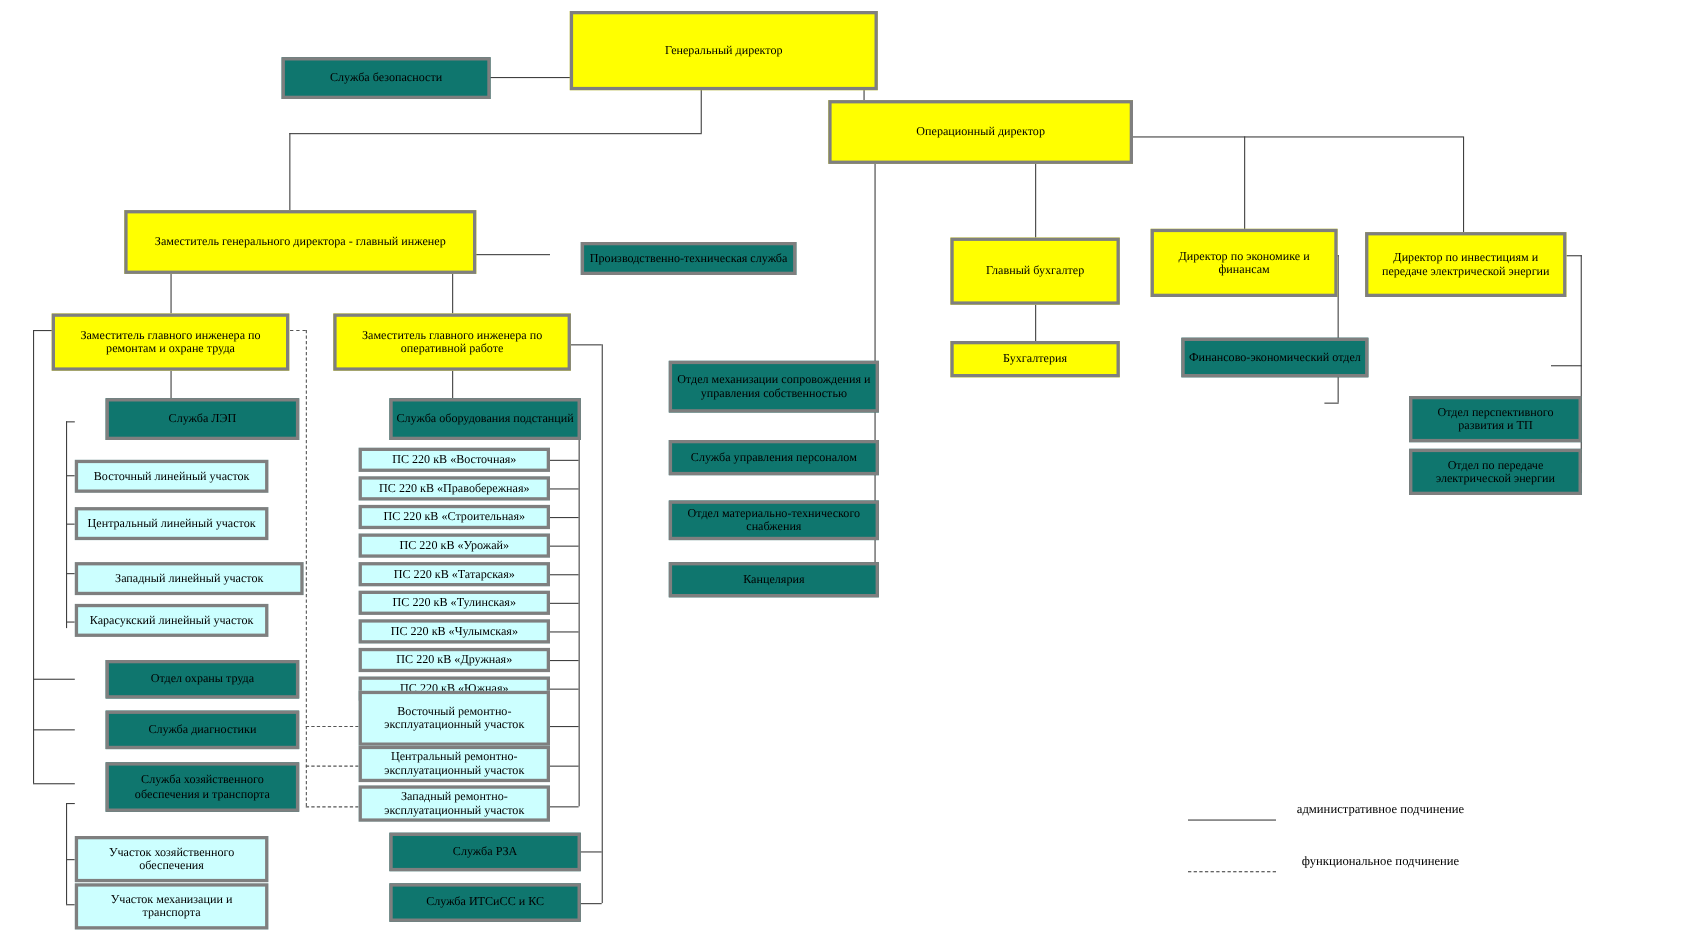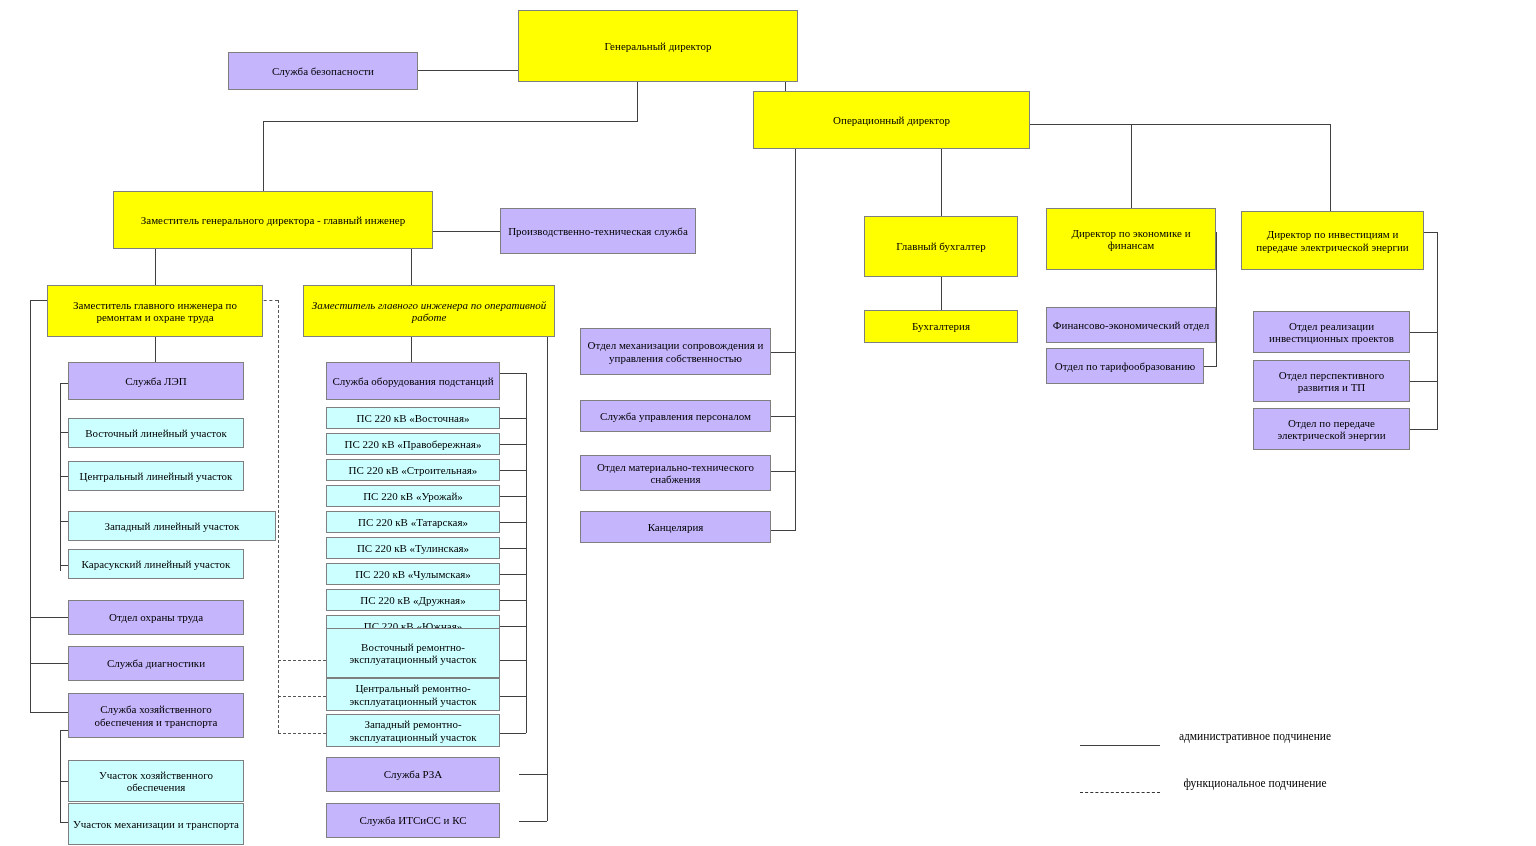--- a/index.html
+++ b/index.html
@@ -1,22 +1,22 @@
 <!DOCTYPE html>
 <html><head>
 <meta charset="utf-8">
 <style>
   html,body{margin:0;padding:0;background:#ffffff;}
   body{font-family:"Liberation Serif","DejaVu Serif",serif;}
   #canvas{position:relative;width:1536px;height:846px;background:#fff;overflow:hidden;}
-  .node{position:absolute;box-sizing:border-box;border:1px solid #be185d;
+  .node{position:absolute;box-sizing:border-box;border:3px solid #be185d;
         display:flex;align-items:center;justify-content:center;text-align:center;
         font-size:11px;line-height:1.12;color:#000;padding:1px 3px;z-index:5;}
   .yellow{background:#ffff00;border-color:#7f7f7f;}
-  .orange{background:#c4b5fd;border-color:#7f7f7f;}
+  .orange{background:#0f766e;border-color:#7f7f7f;margin-left:28px;}
   .cyan{background:#ccffff;border-color:#7f7f7f;}
   .ln{position:absolute;background:#404040;z-index:1;}
   .ln.h{height:1px;}
   .ln.v{width:1px;}
   .dash-h{position:absolute;height:0;border-top:1px dashed #555;z-index:1;}
   .dash-v{position:absolute;width:0;border-left:1px dashed #555;z-index:1;}
   .legend-label{position:absolute;font-size:11.5px;line-height:1.18;text-align:center;color:#000;}
   .legend-solid{position:absolute;height:1px;background:#404040;}
   .legend-dashed{position:absolute;height:0;border-top:1.5px dashed #333;}
 </style>
@@ -120,59 +120,53 @@
   </div>
 
   <div class="node yellow" style="left:753px;top:91px;width:277px;height:58px;">
     <span>Операционный директор</span>
   </div>
 
   <div class="node yellow" style="left:113px;top:191px;width:320px;height:58px;">
     <span>Заместитель генерального директора - главный инженер</span>
   </div>
 
-  <div class="node orange" style="left:500px;top:208px;width:196px;height:46px;">
+  <div class="node orange" style="left:500px;top:220px;width:196px;height:30px;">
     <span>Производственно-техническая служба</span>
   </div>
 
   <div class="node yellow" style="left:47px;top:285px;width:216px;height:52px;">
     <span>Заместитель главного инженера по ремонтам и охране труда</span>
   </div>
 
-  <div class="node yellow" style="left:303px;top:285px;width:252px;height:52px;font-style:italic;">
+  <div class="node yellow" style="left:303px;top:285px;width:216px;height:52px;">
     <span>Заместитель главного инженера по оперативной работе</span>
   </div>
 
   <div class="node yellow" style="left:864px;top:216px;width:154px;height:61px;">
     <span>Главный бухгалтер</span>
   </div>
 
   <div class="node yellow" style="left:864px;top:310px;width:154px;height:33px;">
     <span>Бухгалтерия</span>
   </div>
 
   <div class="node yellow" style="left:1046px;top:208px;width:170px;height:62px;">
     <span>Директор по экономике и финансам</span>
   </div>
 
   <div class="node orange" style="left:1046px;top:307px;width:170px;height:36px;">
     <span>Финансово-экономический отдел</span>
   </div>
 
-  <div class="node orange" style="left:1046px;top:348px;width:158px;height:36px;">
-    <span>Отдел по тарифообразованию</span>
-  </div>
 
   <div class="node yellow" style="left:1241px;top:211px;width:183px;height:59px;">
     <span>Директор по инвестициям и передаче электрической энергии</span>
   </div>
 
-  <div class="node orange" style="left:1253px;top:311px;width:157px;height:42px;">
-    <span>Отдел реализации инвестиционных проектов</span>
-  </div>
 
   <div class="node orange" style="left:1253px;top:360px;width:157px;height:42px;">
     <span>Отдел перспективного развития и ТП</span>
   </div>
 
   <div class="node orange" style="left:1253px;top:408px;width:157px;height:42px;">
     <span>Отдел по передаче электрической энергии</span>
   </div>
 
   <div class="node orange" style="left:68px;top:362px;width:176px;height:38px;">

